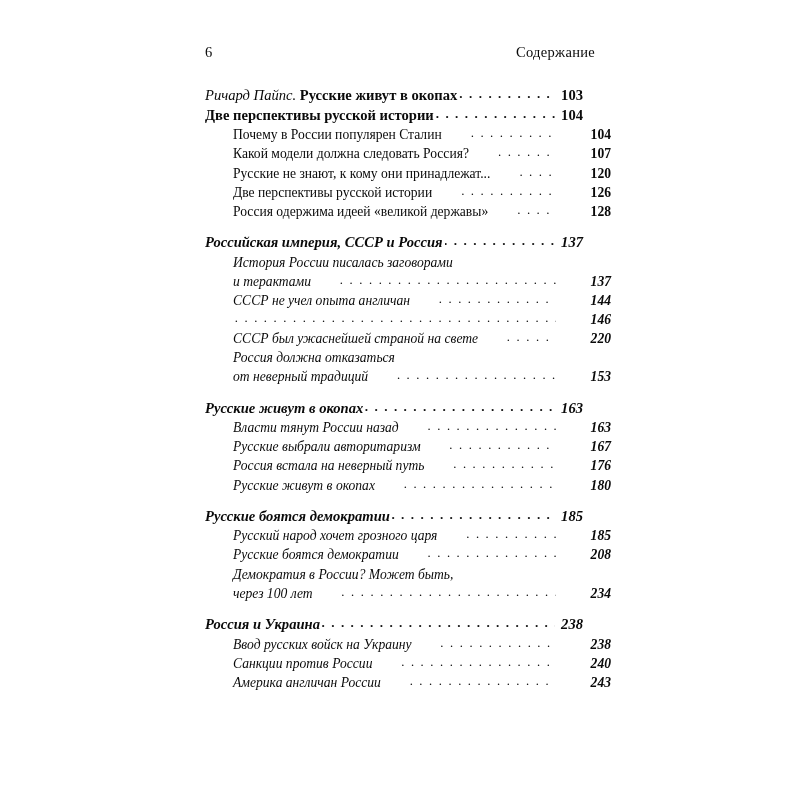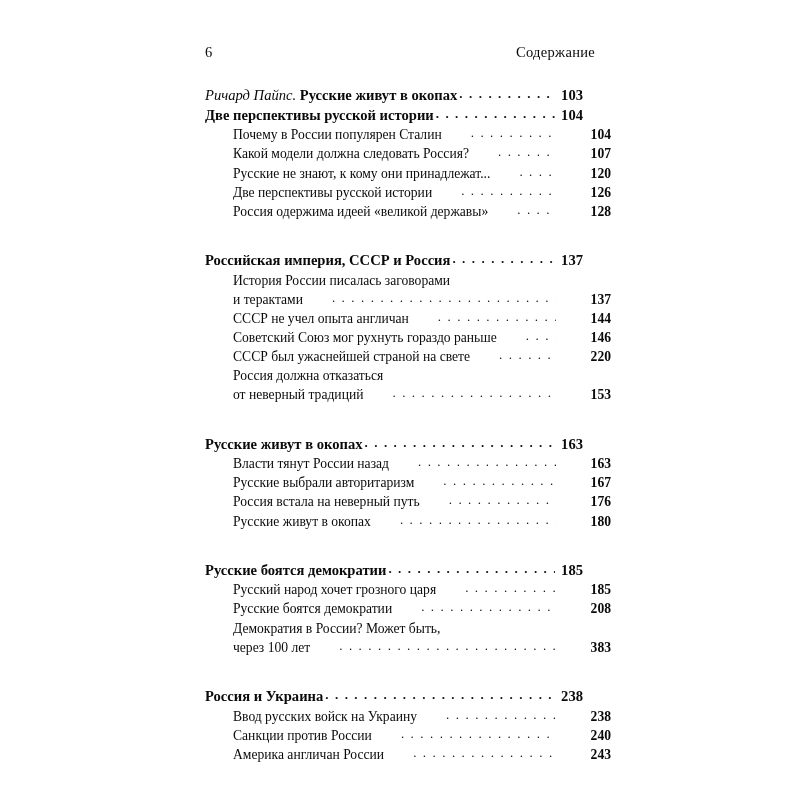--- a/index.html
+++ b/index.html
@@ -41,21 +41,22 @@
   .toc {
     position: absolute;
     top: 86px;
     left: 205px;
     width: 378px;
   }
   .group {
     margin: 0;
   }
   .group + .group {
-    margin-top: 31px;
+    margin-top: 13px;
+    font-style: italic;
   }
   .entry {
     display: flex;
     align-items: baseline;
     width: 100%;
     line-height: 1.28;
   }
   .entry + .entry {
     margin-top: 1.5px;
   }
@@ -170,21 +171,20 @@
           <span class="ttl"><span>и терактами</span></span>
           <span class="leader">. . . . . . . . . . . . . . . . . . . . . . . . . . . . . . . . . . . . . . . . . . . . . . . . . . . . . . . . . . . . . . . . . . . . . . . . . . . . . . . . . . . . . . . . . </span>
           <span class="pg">137</span>
         </div>
         <div class="entry lvl1">
           <span class="ttl"><span>СССР не учел опыта англичан</span></span>
           <span class="leader">. . . . . . . . . . . . . . . . . . . . . . . . . . . . . . . . . . . . . . . . . . . . . . . . . . . . . . . . . . . . . . . . . . . . . . . . . . . . . . . . . . . . . . . . . </span>
           <span class="pg">144</span>
         </div>
         <div class="entry lvl1">
-          <span class="ttl"><span>Советский Союз мог рухнуть гораздо раньше</span></span>
           <span class="leader">. . . . . . . . . . . . . . . . . . . . . . . . . . . . . . . . . . . . . . . . . . . . . . . . . . . . . . . . . . . . . . . . . . . . . . . . . . . . . . . . . . . . . . . . . </span>
           <span class="pg">146</span>
         </div>
         <div class="entry lvl1">
           <span class="ttl"><span>СССР был ужаснейшей страной на свете</span></span>
           <span class="leader">. . . . . . . . . . . . . . . . . . . . . . . . . . . . . . . . . . . . . . . . . . . . . . . . . . . . . . . . . . . . . . . . . . . . . . . . . . . . . . . . . . . . . . . . . </span>
           <span class="pg">220</span>
         </div>
         <div class="entry lvl1 noleader">
           <span class="ttl"><span>Россия должна отказаться</span></span>
@@ -241,21 +241,21 @@
           <span class="pg">208</span>
         </div>
         <div class="entry lvl1 noleader">
           <span class="ttl"><span>Демократия в России? Может быть,</span></span>
           <span class="leader">. . . . . . . . . . . . . . . . . . . . . . . . . . . . . . . . . . . . . . . . . . . . . . . . . . . . . . . . . . . . . . . . . . . . . . . . . . . . . . . . . . . . . . . . . </span>
           <span class="pg"></span>
         </div>
         <div class="entry lvl1">
           <span class="ttl"><span>через 100 лет</span></span>
           <span class="leader">. . . . . . . . . . . . . . . . . . . . . . . . . . . . . . . . . . . . . . . . . . . . . . . . . . . . . . . . . . . . . . . . . . . . . . . . . . . . . . . . . . . . . . . . . </span>
-          <span class="pg">383</span>
+          <span class="pg">234</span>
         </div>
       </div>
       <div class="group">
         <div class="entry lvl0">
           <span class="ttl"><span>Россия и Украина</span></span>
           <span class="leader">. . . . . . . . . . . . . . . . . . . . . . . . . . . . . . . . . . . . . . . . . . . . . . . . . . . . . . . . . . . . . . . . . . . . . . . . . . . . . . . . . . . . . . . . . </span>
           <span class="pg">238</span>
         </div>
         <div class="entry lvl1">
           <span class="ttl"><span>Ввод русских войск на Украину</span></span>

